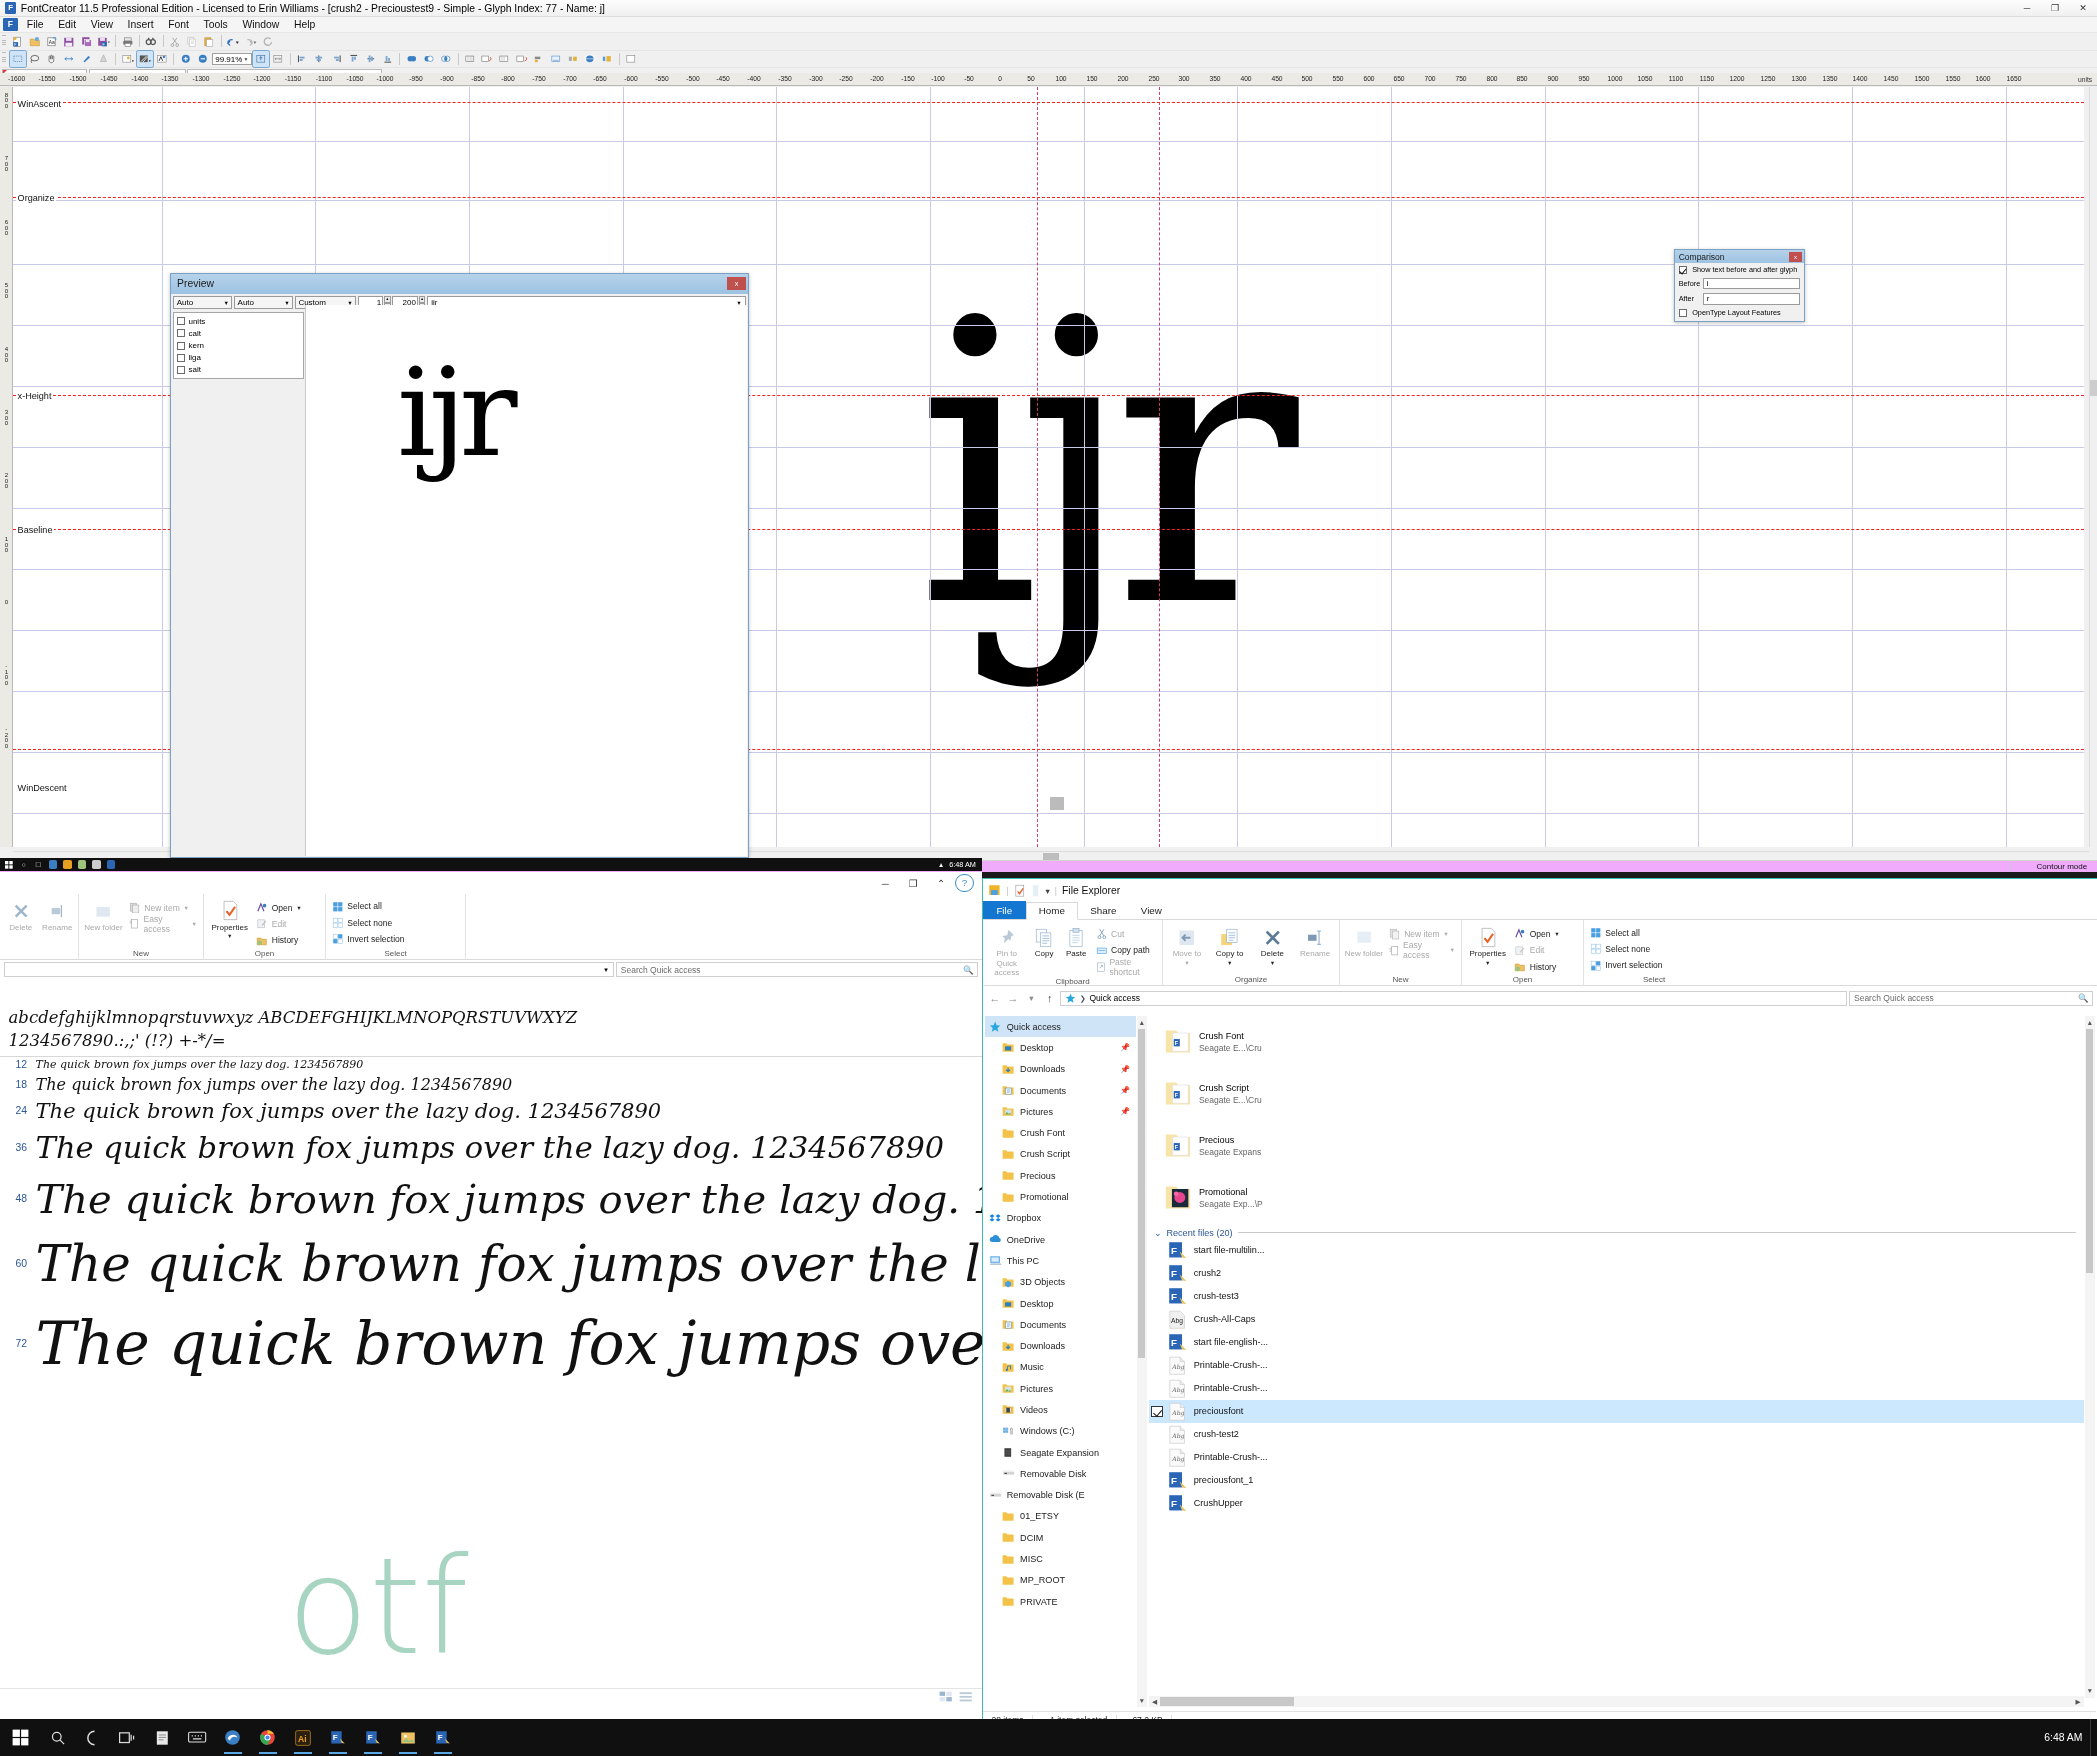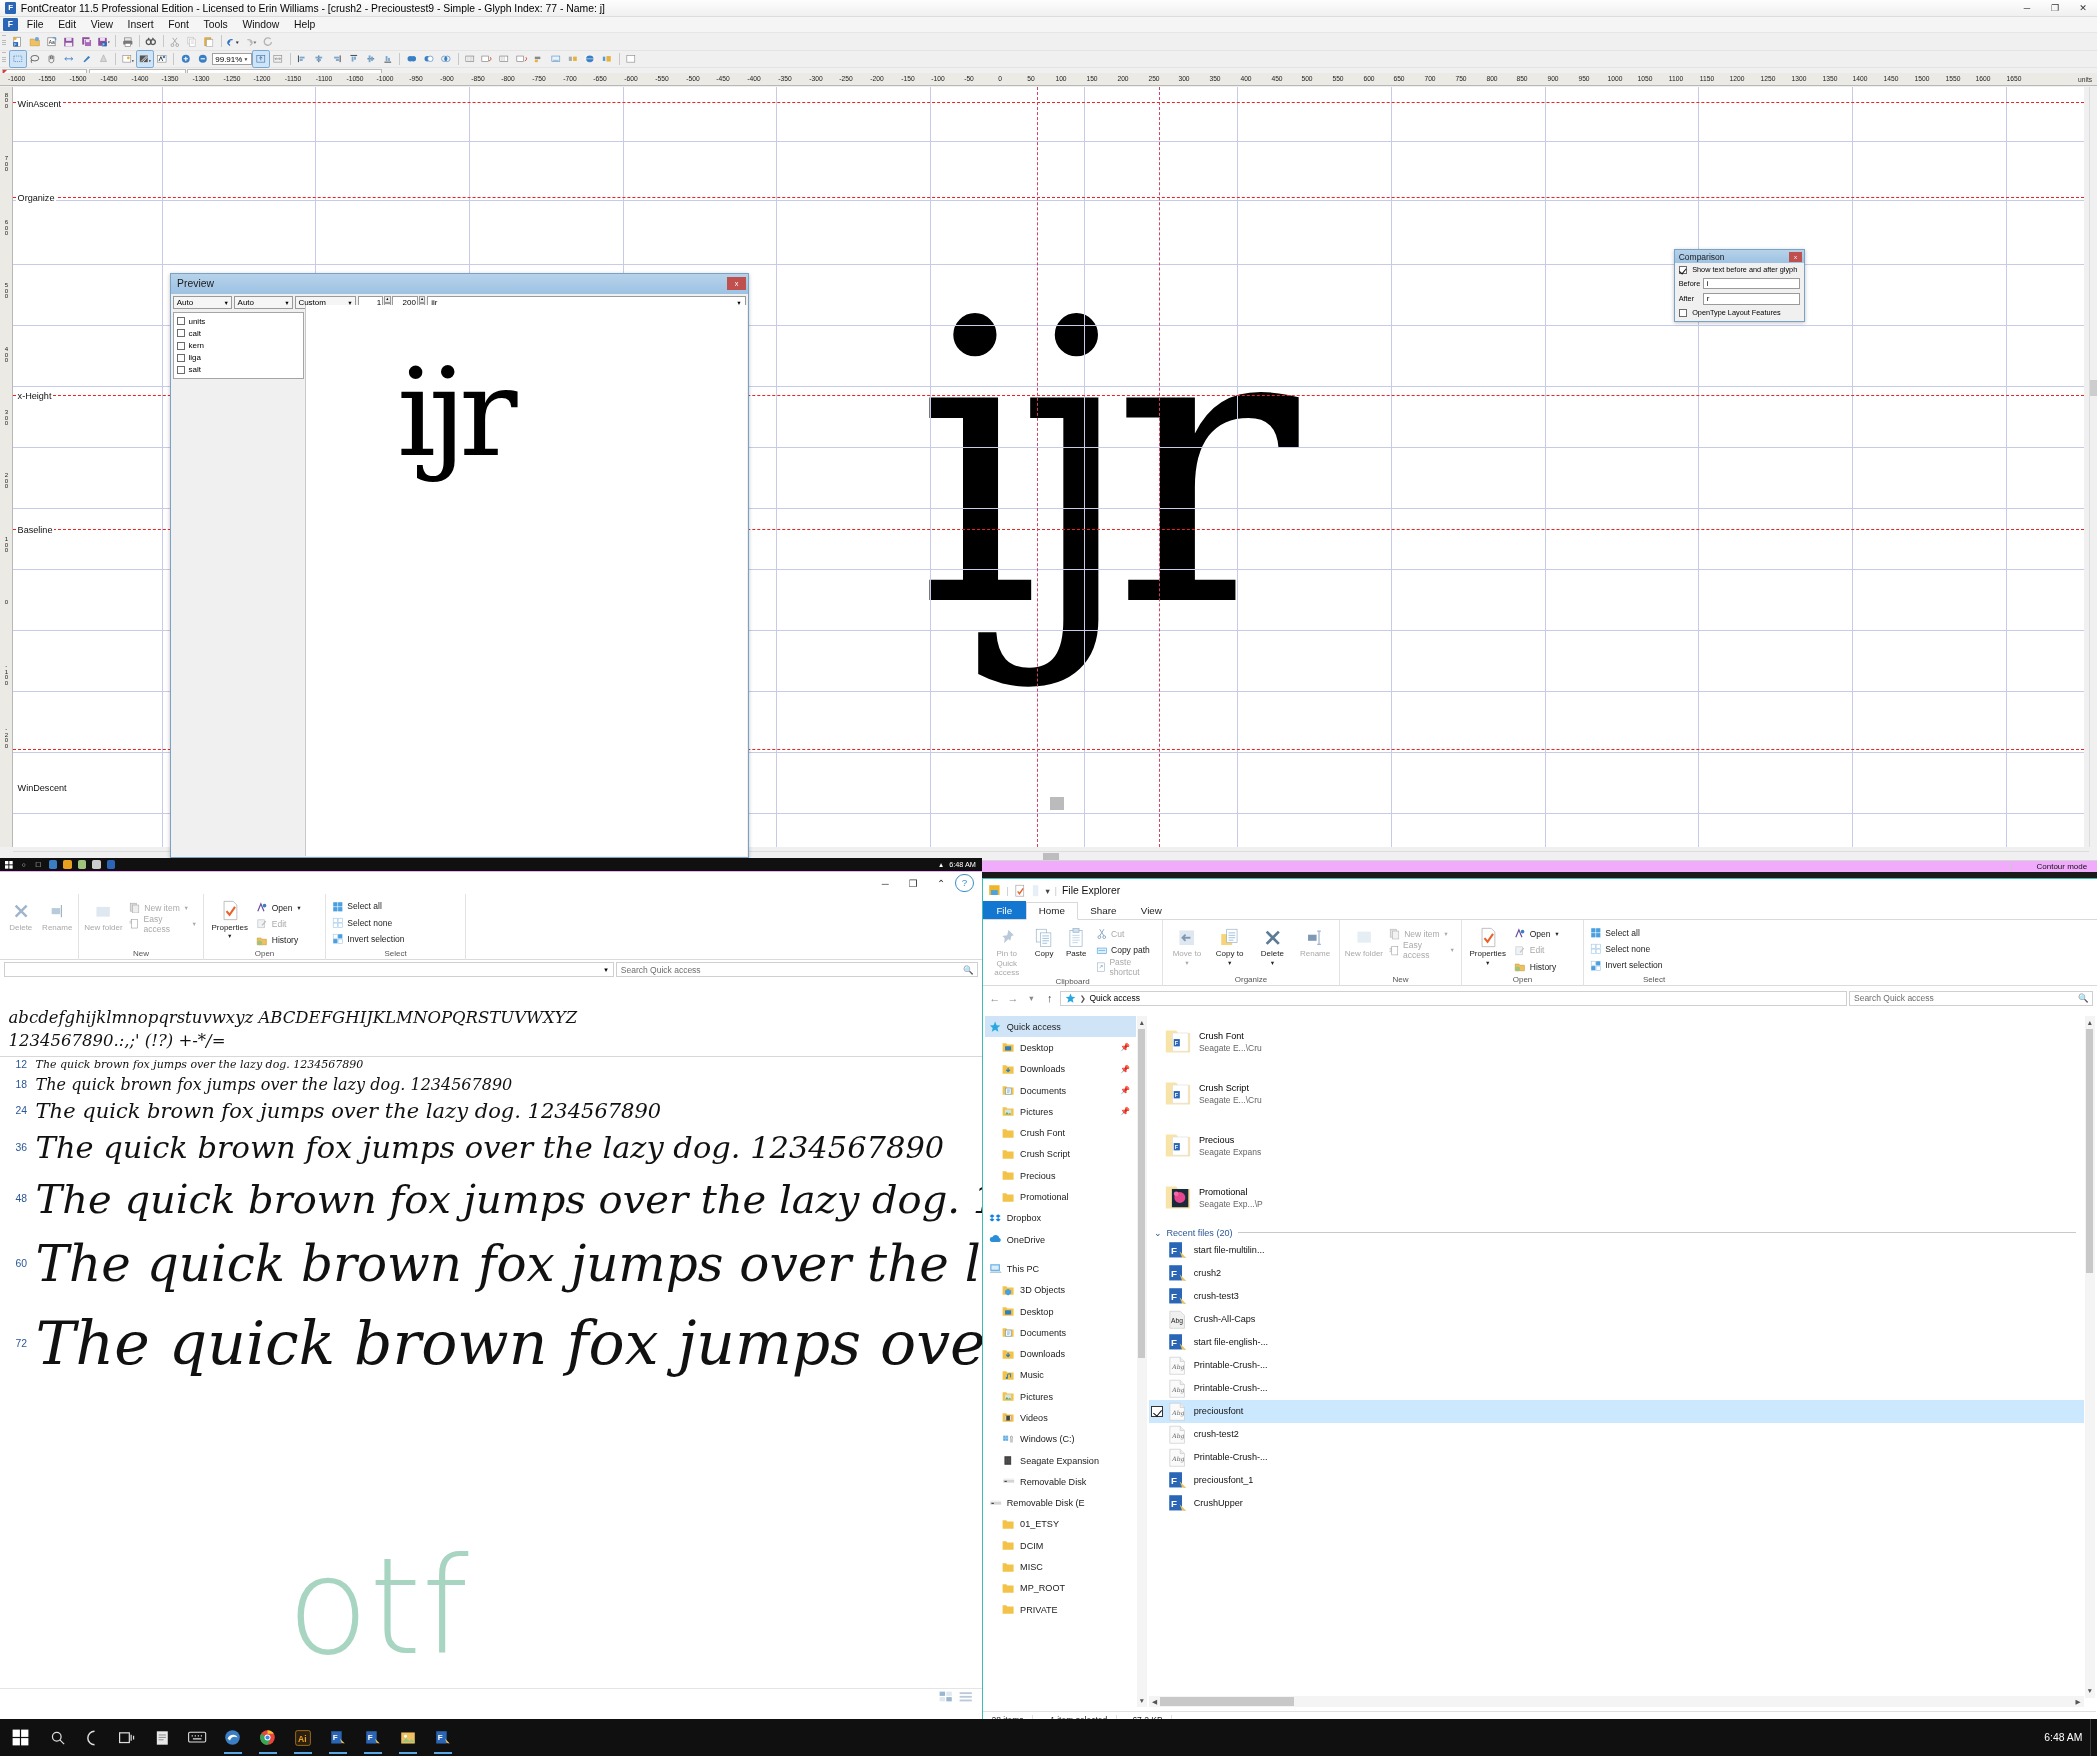--- a/index.html
+++ b/index.html
@@ -1375,21 +1375,21 @@
               <path d="M5 2L1 5l4 3 4-3zM15 2l4 3-4 3-4-3zM1 11l4-3 4 3-4 3zM19 11l-4-3-4 3 4 3z" fill="#0f82e2"></path>
             </svg></span>
           <span>Dropbox</span>
         </div>
         <div class="np-item" style="padding-left: 3.7px;">
           <span class="np-ico"><svg width="13.4" height="9.8" viewBox="0 0 22 16">
               <path d="M5 13a4 4 0 0 1 .6-8A6 6 0 0 1 17 6.5 3.4 3.4 0 0 1 17 13z" fill="#2a8fd6"></path>
             </svg></span>
           <span>OneDrive</span>
         </div>
-        <div class="np-item" style="padding-left: 3.7px; margin-top: 8px;">
+        <div class="np-item" style="padding-left: 3.7px;">
           <span class="np-ico"><svg width="13.4" height="11" viewBox="0 0 22 18">
               <rect x="2" y="2" width="16" height="11" fill="#6ab0e8"></rect>
               <rect x="4" y="4" width="12" height="7" fill="#d8ecfa"></rect>
               <path d="M1 16h20l-2-2H3z" fill="#9cb8cc"></path>
             </svg></span>
           <span>This PC</span>
         </div>
         <div class="np-item" style="padding-left: 17px;">
           <span class="np-ico"><svg width="12.2" height="11" viewBox="0 0 20 18">
               <path d="M1 2h6l1.6 2H19v12H1z" fill="#f3c349"></path>

